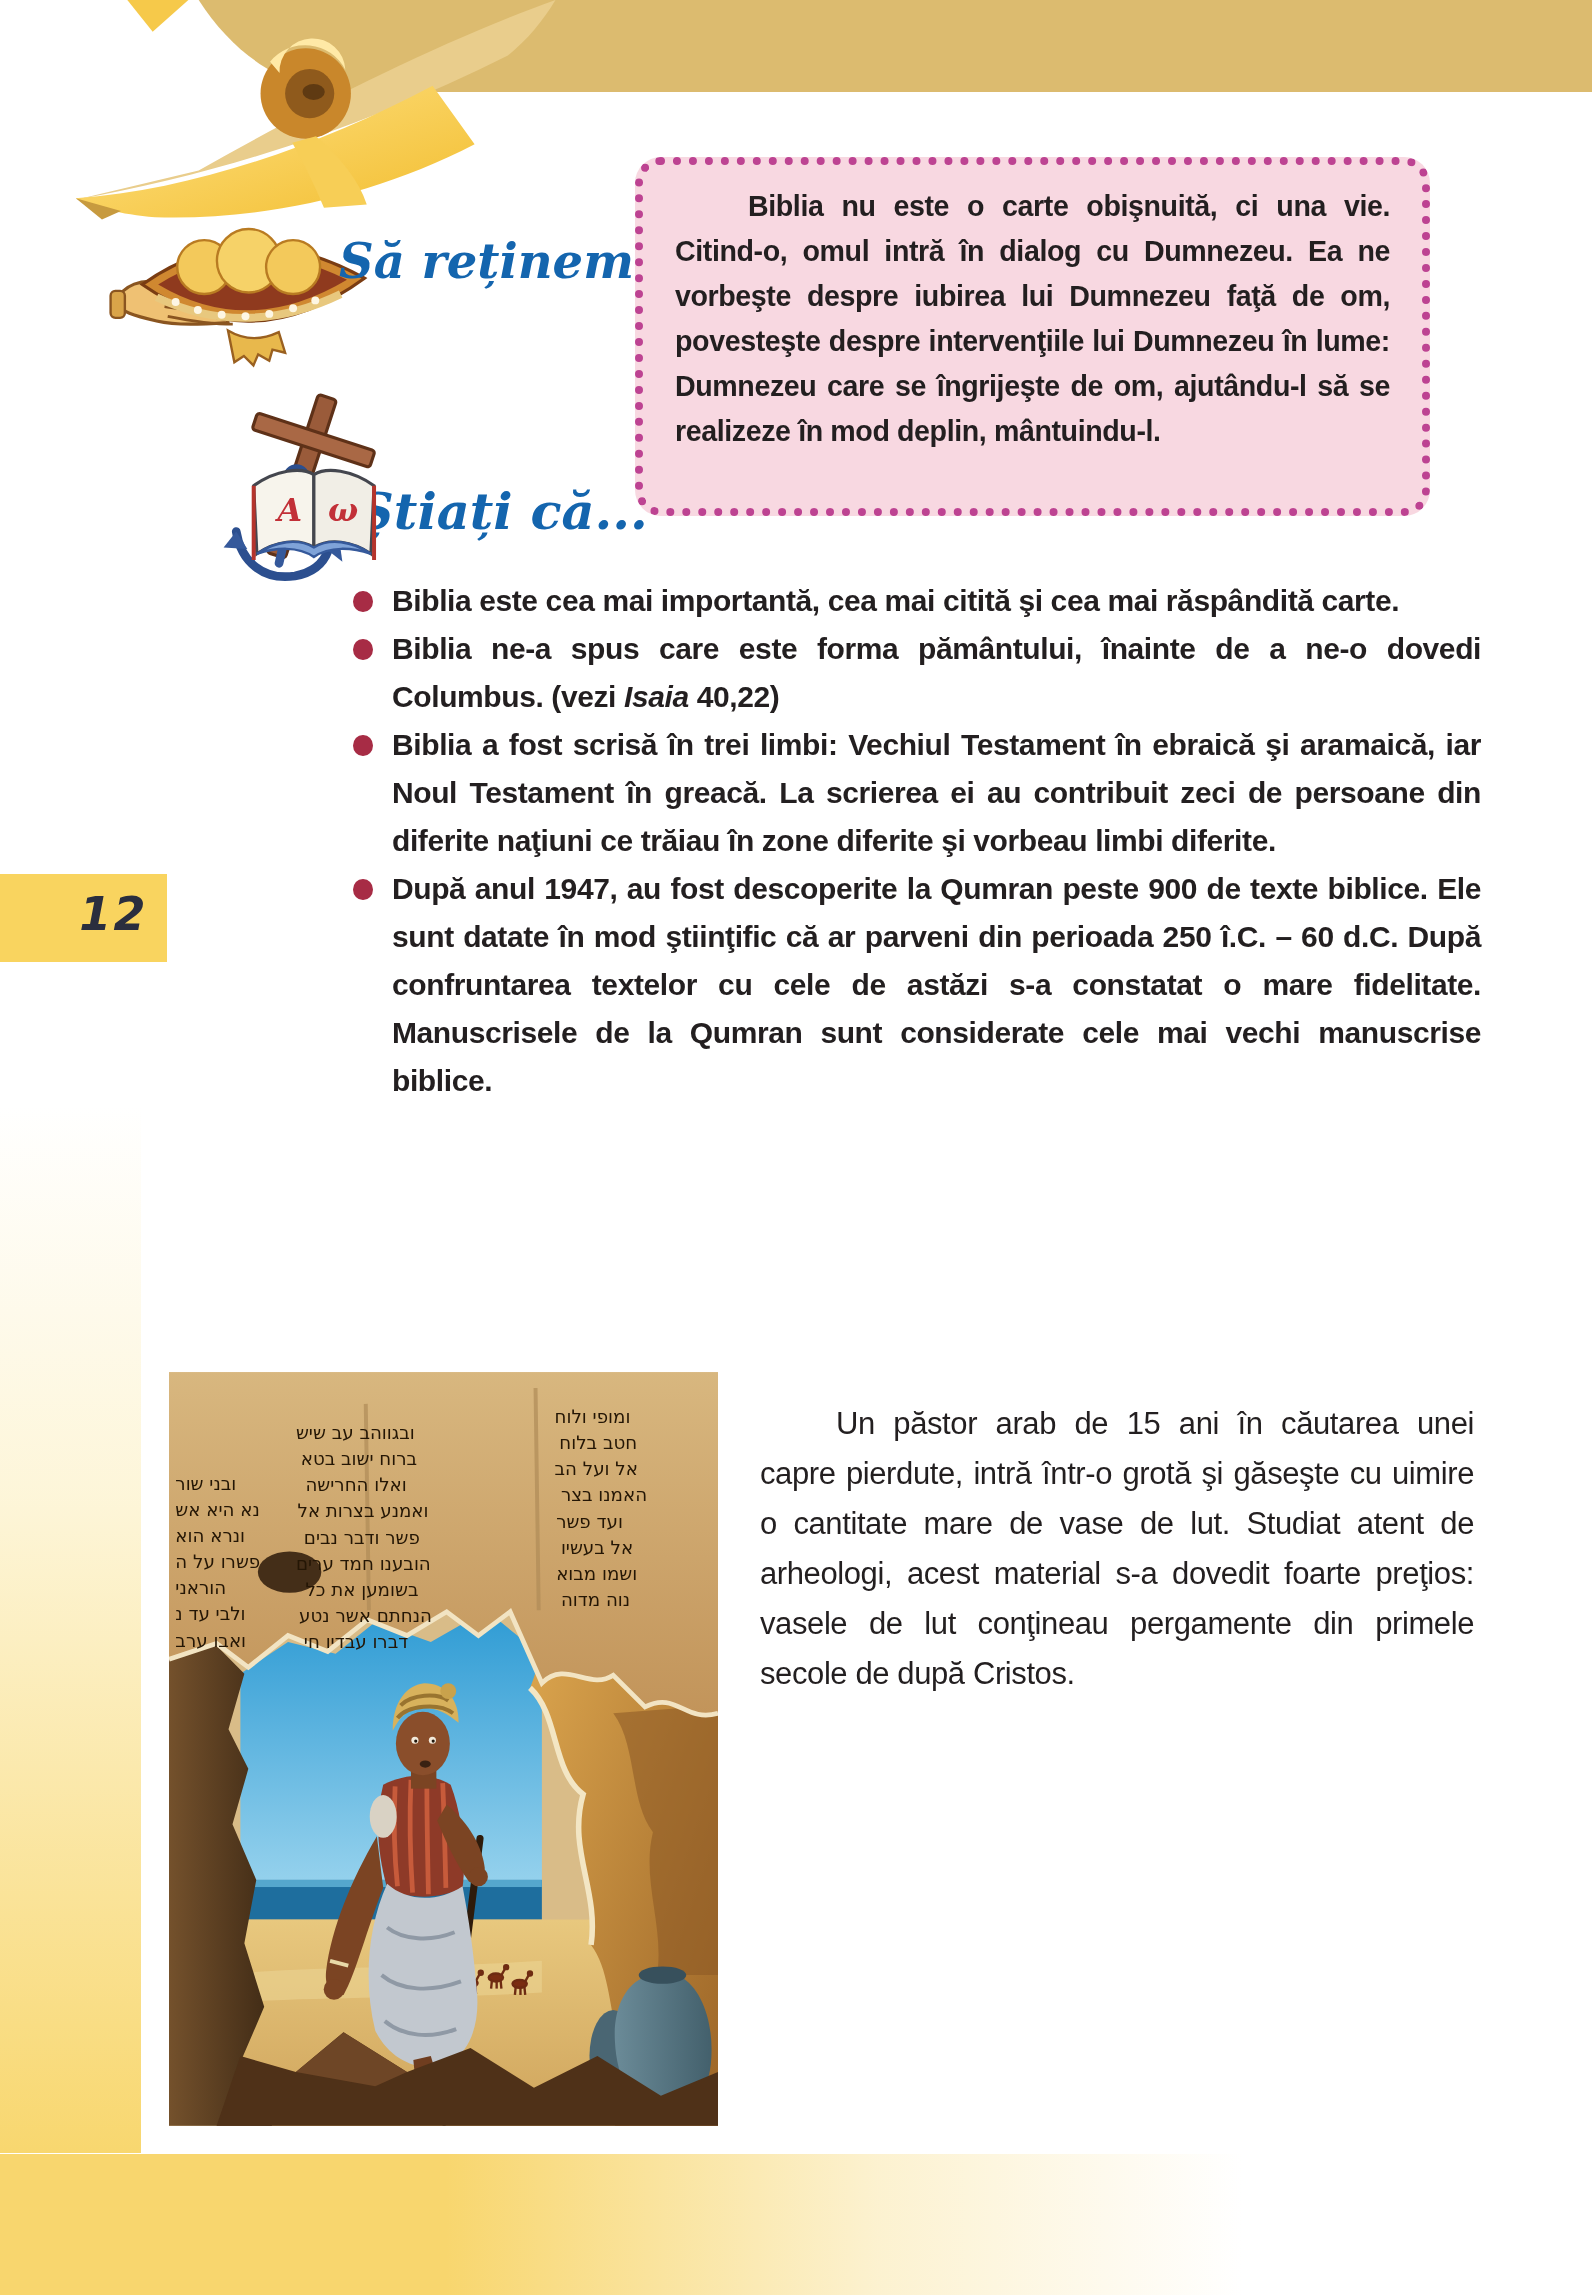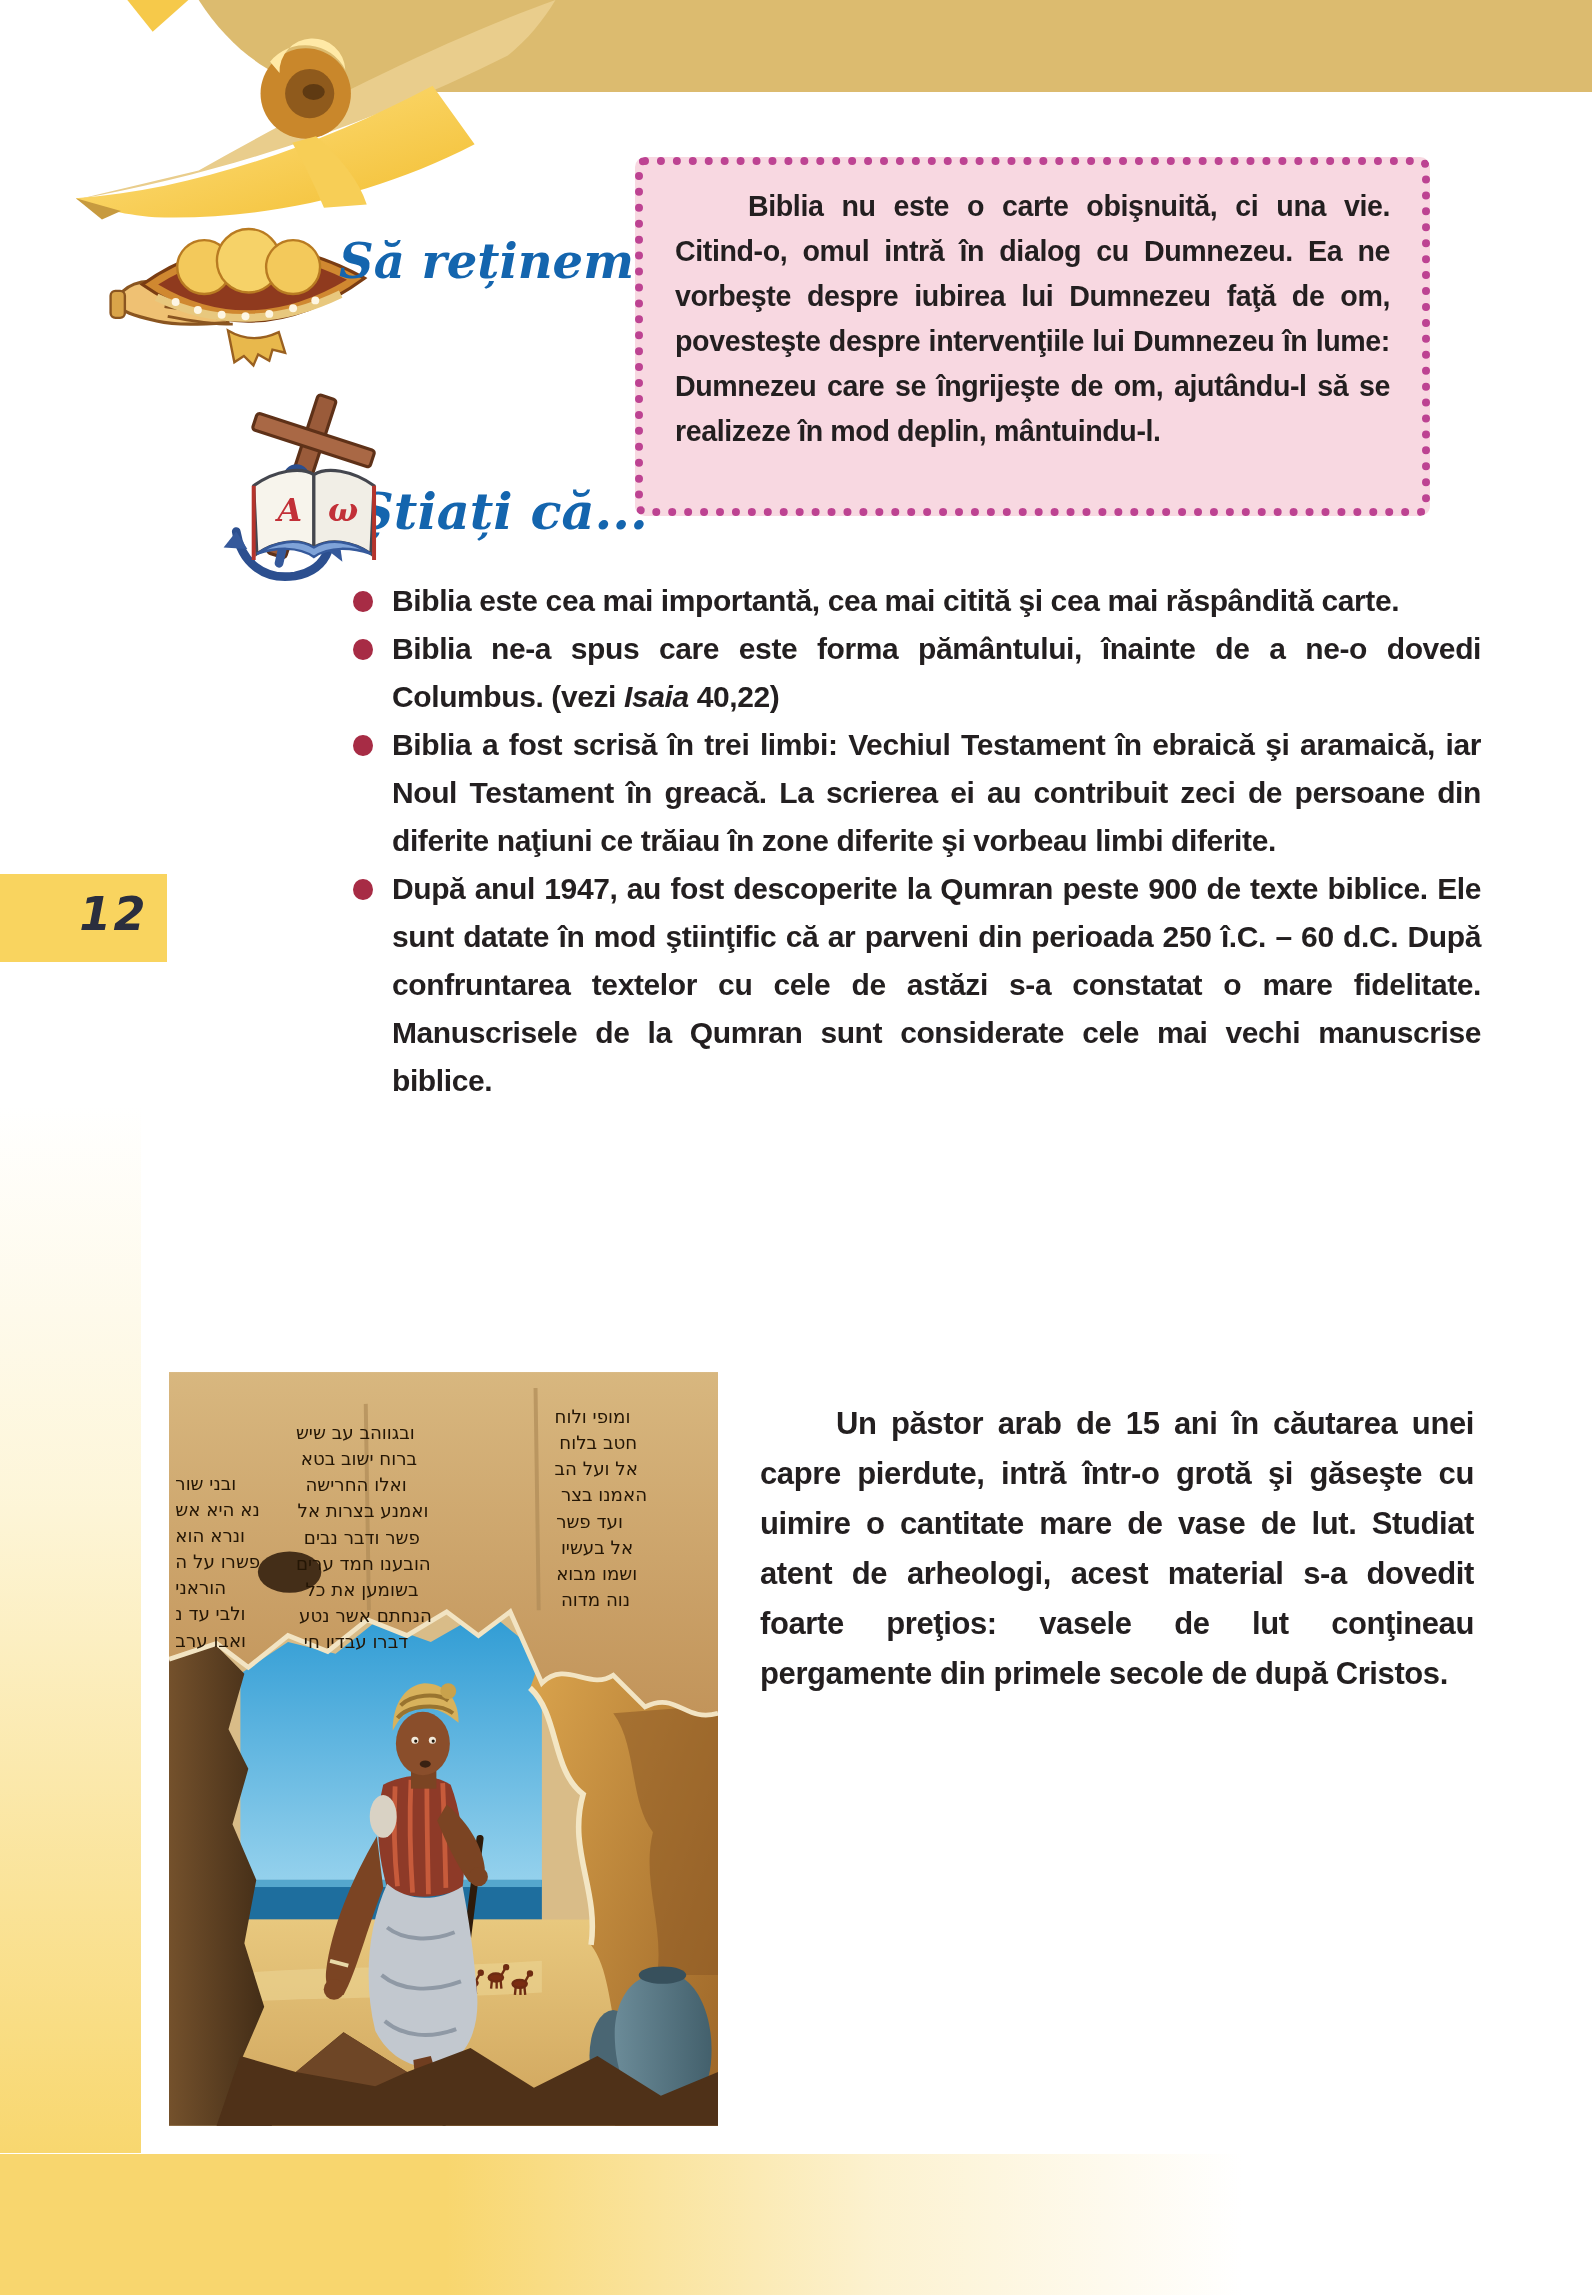--- a/index.html
+++ b/index.html
@@ -4,21 +4,21 @@
 <style>
   html,body{margin:0;padding:0;background:#ffffff;}
   .page{position:relative;width:1593px;height:2295px;background:#ffffff;overflow:hidden;
         color:#231F20;font-family:"Liberation Sans",sans-serif;}
 
   
   .top-deco{position:absolute;left:0;top:0;width:1593px;height:222px;}
 
   
   .note-box{position:absolute;left:635px;top:157px;width:795px;height:359px;box-sizing:border-box;
-            background:#F8D8E1;border:8.7px dotted #BD4392;border-radius:10px;padding:19px 32px 19px 32px;}
+            background:#F8D8E1;border:8.7px dotted #BD4392;border-radius:26px;padding:19px 32px 19px 32px;}
   .note-box p{margin:0;font-weight:700;font-size:28.6px;line-height:45px;letter-spacing:-0.4px;
               text-align:justify;text-indent:73px;color:#231F20;}
 
   
   .h-blue{position:absolute;color:#1465AE;font-family:"DejaVu Serif",serif;
           font-style:italic;font-weight:700;white-space:nowrap;}
   #h-remember{left:339px;top:233px;font-size:48px;}
   #h-know{left:357px;top:481px;font-size:51px;}
 
   
@@ -46,21 +46,21 @@
          background:linear-gradient(to right, #F8D66E 0%, #F8D66E 28%,
                     rgba(252,241,205,0.95) 55%, #ffffff 78%, #ffffff 100%);}
 
   
   .photo{position:absolute;left:169px;top:1372px;width:549px;height:754px;}
   .photo svg{display:block;}
   .heb{font-family:"DejaVu Sans",sans-serif;font-size:23px;fill:#241605;}
 
   
   .story{position:absolute;left:760px;top:1399px;width:714px;}
-  .story p{margin:0;font-weight:700;font-size:31px;line-height:50px;letter-spacing:-0.4px;
+  .story p{margin:0;font-weight:400;font-size:31px;line-height:50px;letter-spacing:-0.4px;
            text-align:justify;text-indent:76px;color:#231F20;}
 </style>
 </head>
 <body>
 
 <div class="page">
 
   <svg class="top-deco" viewBox="0 0 2008 280">
     <defs>
       <linearGradient id="ribG" x1="0" y1="0" x2="1" y2="1">

